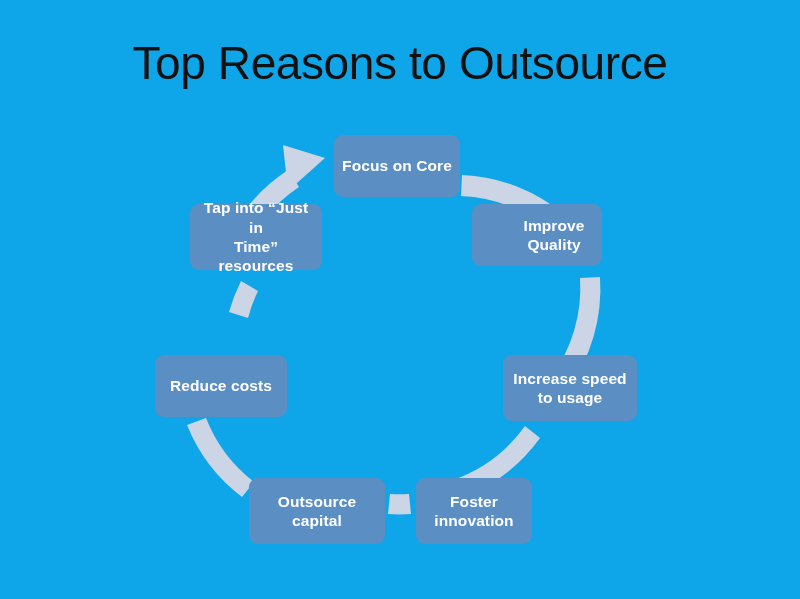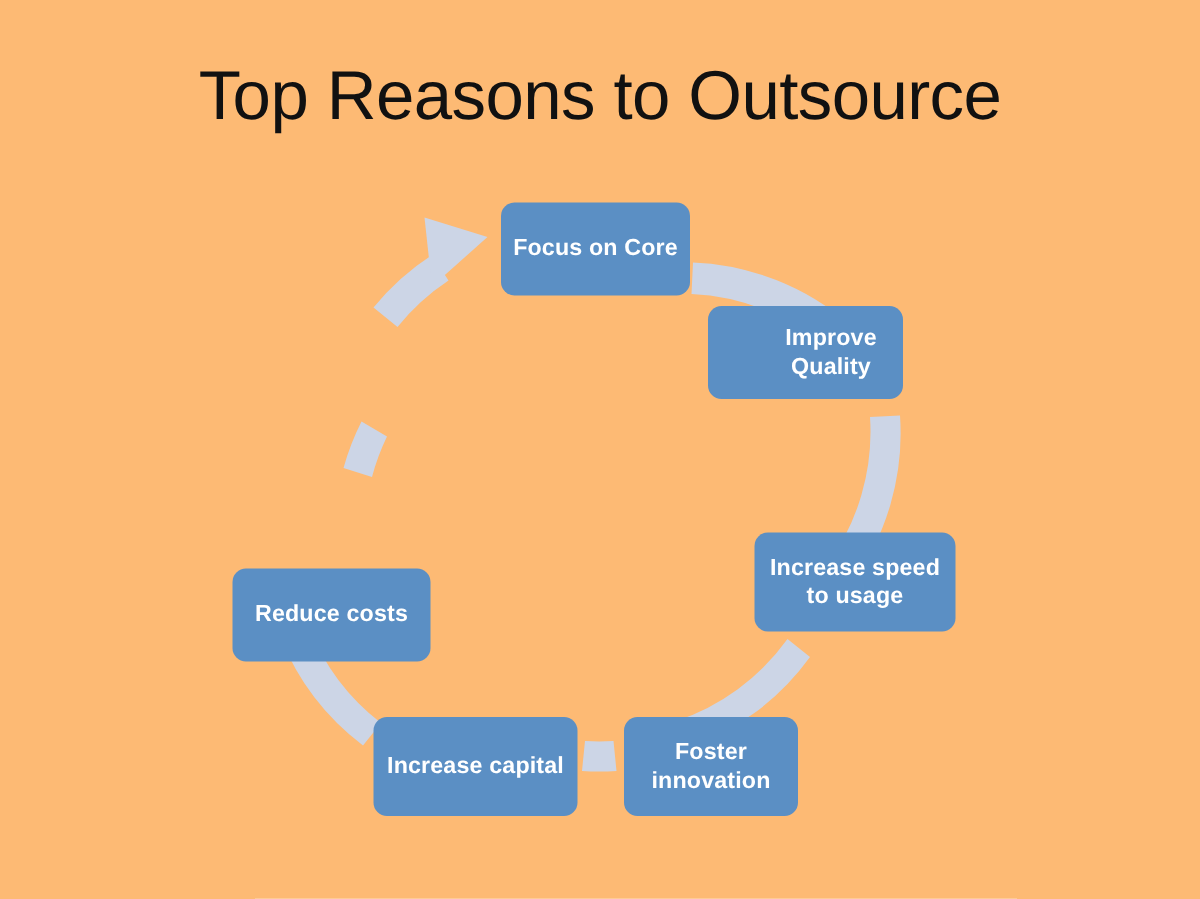--- a/index.html
+++ b/index.html
@@ -10,21 +10,21 @@
     width: 800px;
     height: 599px;
     background: #ffffff;
     font-family: "Liberation Sans", sans-serif;
     overflow: hidden;
   }
   #slide {
     position: relative;
     width: 800px;
     height: 599px;
-    background: #fdba74;
+    background: #0ea5e9;
   }
   #page-title {
     position: absolute;
     left: 0;
     top: 38px;
     width: 800px;
     text-align: center;
     font-size: 46px;
     font-weight: 400;
     color: #111111;
@@ -135,22 +135,26 @@
       <span class="node-label">Foster
 innovation</span>
     </div>
 
     <div class="node-box" style="left:503px; top:355px; width:134px; height:66px;">
       <span class="node-label">Increase speed
 to usage</span>
     </div>
 
     <div class="node-box" style="left:249px; top:478px; width:136px; height:66px;">
-      <span class="node-label">Increase capital</span>
+      <span class="node-label">Outsource capital</span>
     </div>
 
-    <div class="node-box" style="left:155px; top:355px; width:132px; height:62px;margin-top:24px;">
+    <div class="node-box" style="left:155px; top:355px; width:132px; height:62px;">
       <span class="node-label">Reduce costs</span>
     </div>
 
+    <div class="node-box" style="left:190px; top:204px; width:132px; height:66px;">
+      <span class="node-label">Tap into “Just in
+Time” resources</span>
+    </div>
 
   </div>
 </div>
 
 </body></html>

